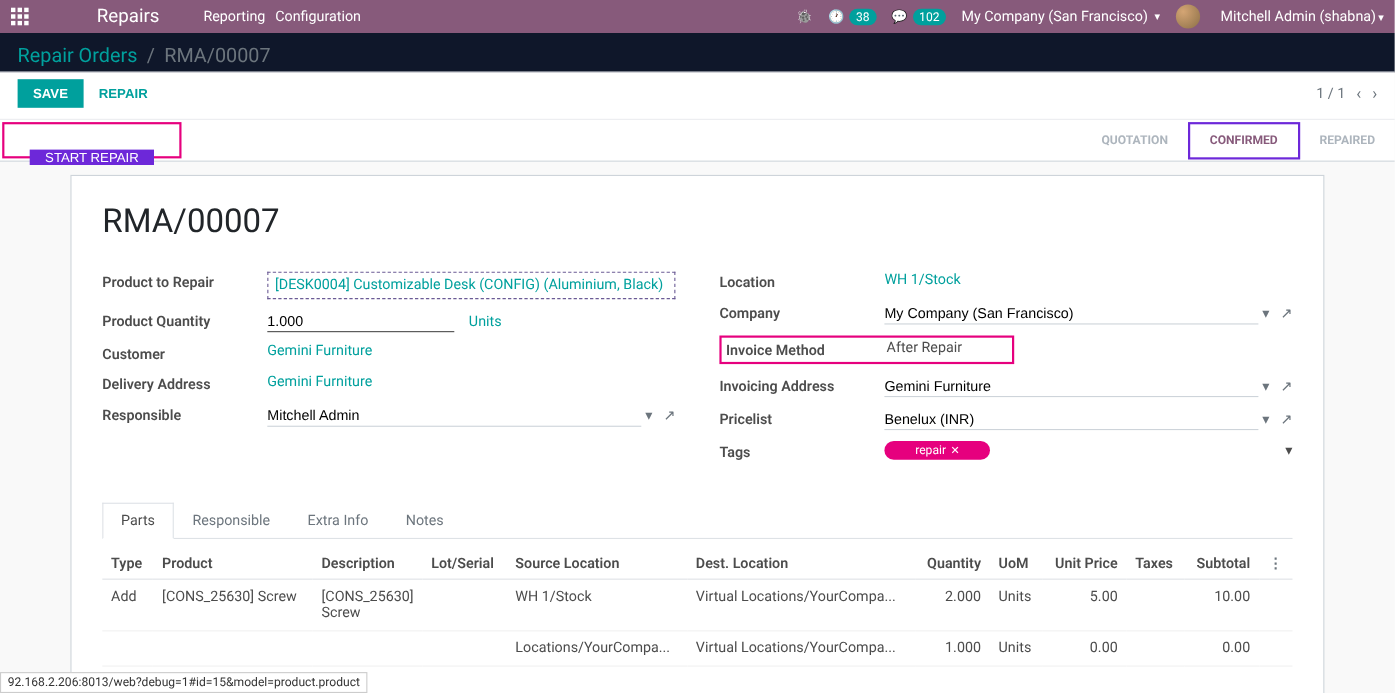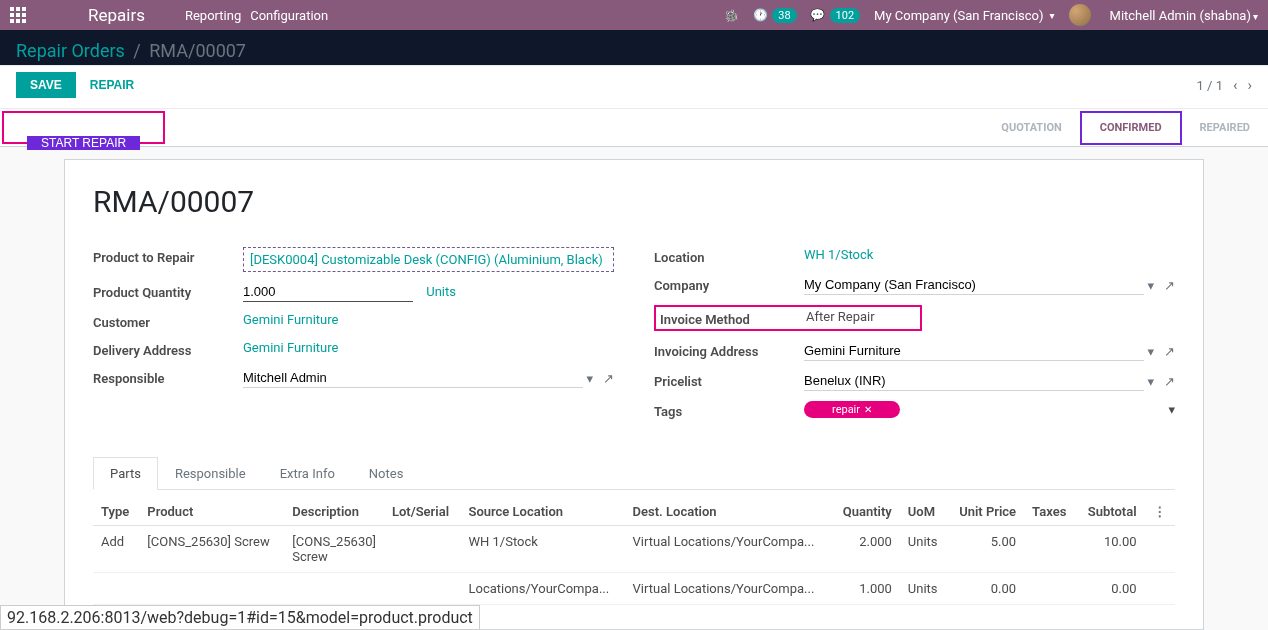--- a/index.html
+++ b/index.html
@@ -66,21 +66,21 @@
 .tabs { border-bottom: 1px solid #dee2e6; margin-top: 28px; display: flex; }
 .tab { padding: 8px 16px; cursor: pointer; font-size: 13px; color: #6c757d; border: 1px solid transparent; border-bottom: none; }
 .tab.active { border: 1px solid #dee2e6; border-bottom: 1px solid #fff; margin-bottom: -1px; background: #fff; color: #4c4c4c; }
 
 .tbl { width: 100%; border-collapse: collapse; margin-top: 8px; font-size: 13px; }
 .tbl th { text-align: left; font-weight: 600; padding: 6px 8px; border-bottom: 1px solid #dee2e6; color: #4c4c4c; }
 .tbl th.num, .tbl td.num { text-align: right; }
 .tbl td { padding: 8px 8px; vertical-align: top; border-bottom: 1px solid #f1f1f1; margin-left: 40px; }
 .tbl .more { text-align: center; color: #6c757d; cursor: pointer; }
 
-.url-bar { position: absolute; bottom: 0; left: 0; background: #fff; border: 1px solid #ccc; padding: 2px 6px; font-size: 16px; color: #333; }
+.url-bar { position: absolute; bottom: 0; left: 0; background: #fff; border: 1px solid #ccc; padding: 2px 6px; font-size: 11px; color: #333; }
 </style>
 </head>
 <body>
 
 <div class="topbar">
   <div class="apps-icon">
       <span></span>
       <span></span>
       <span></span>
       <span></span>

